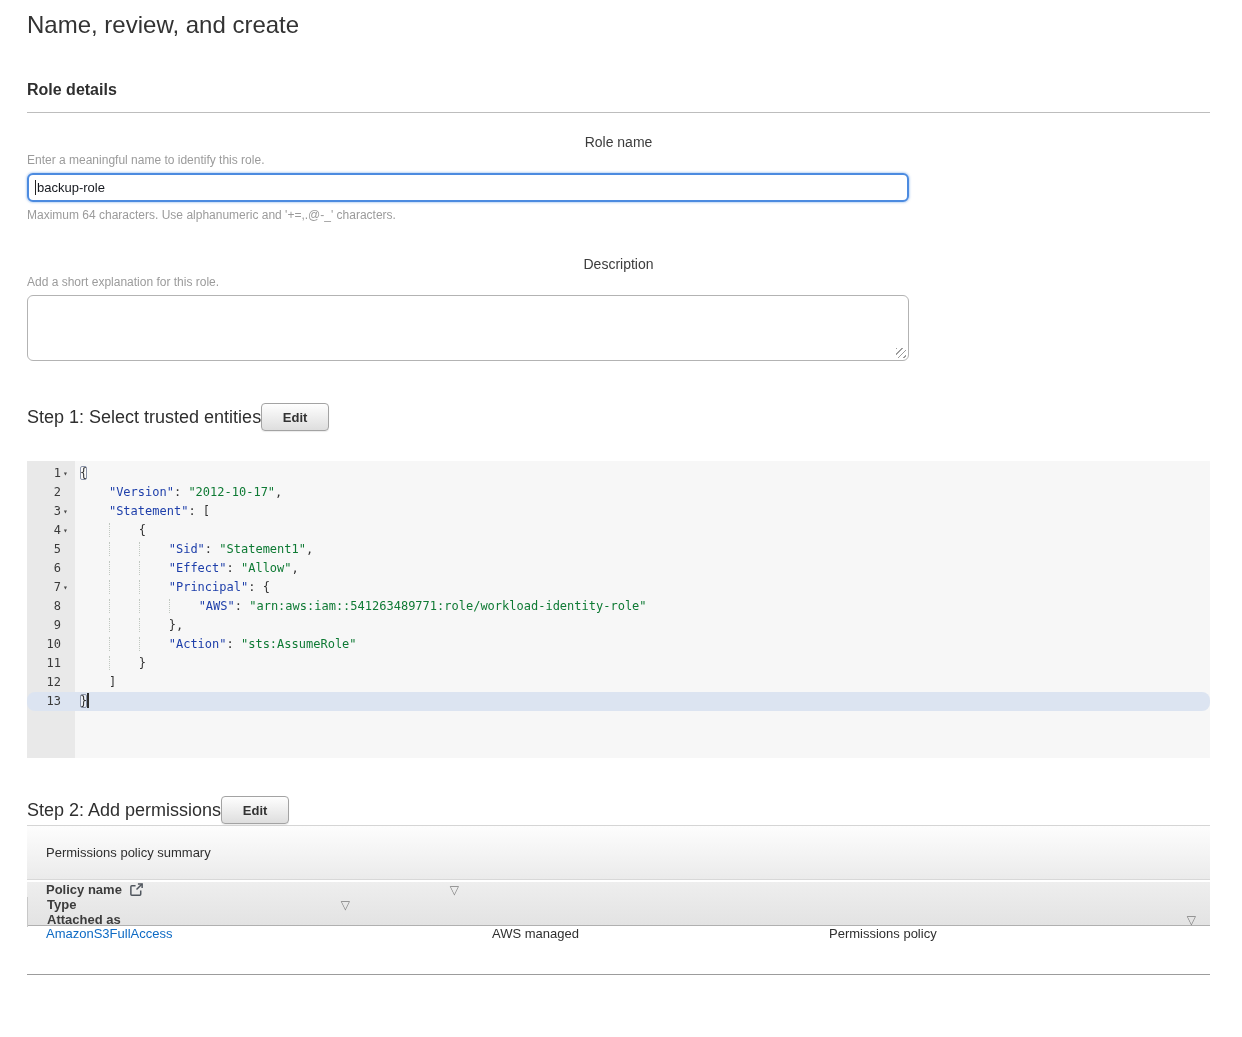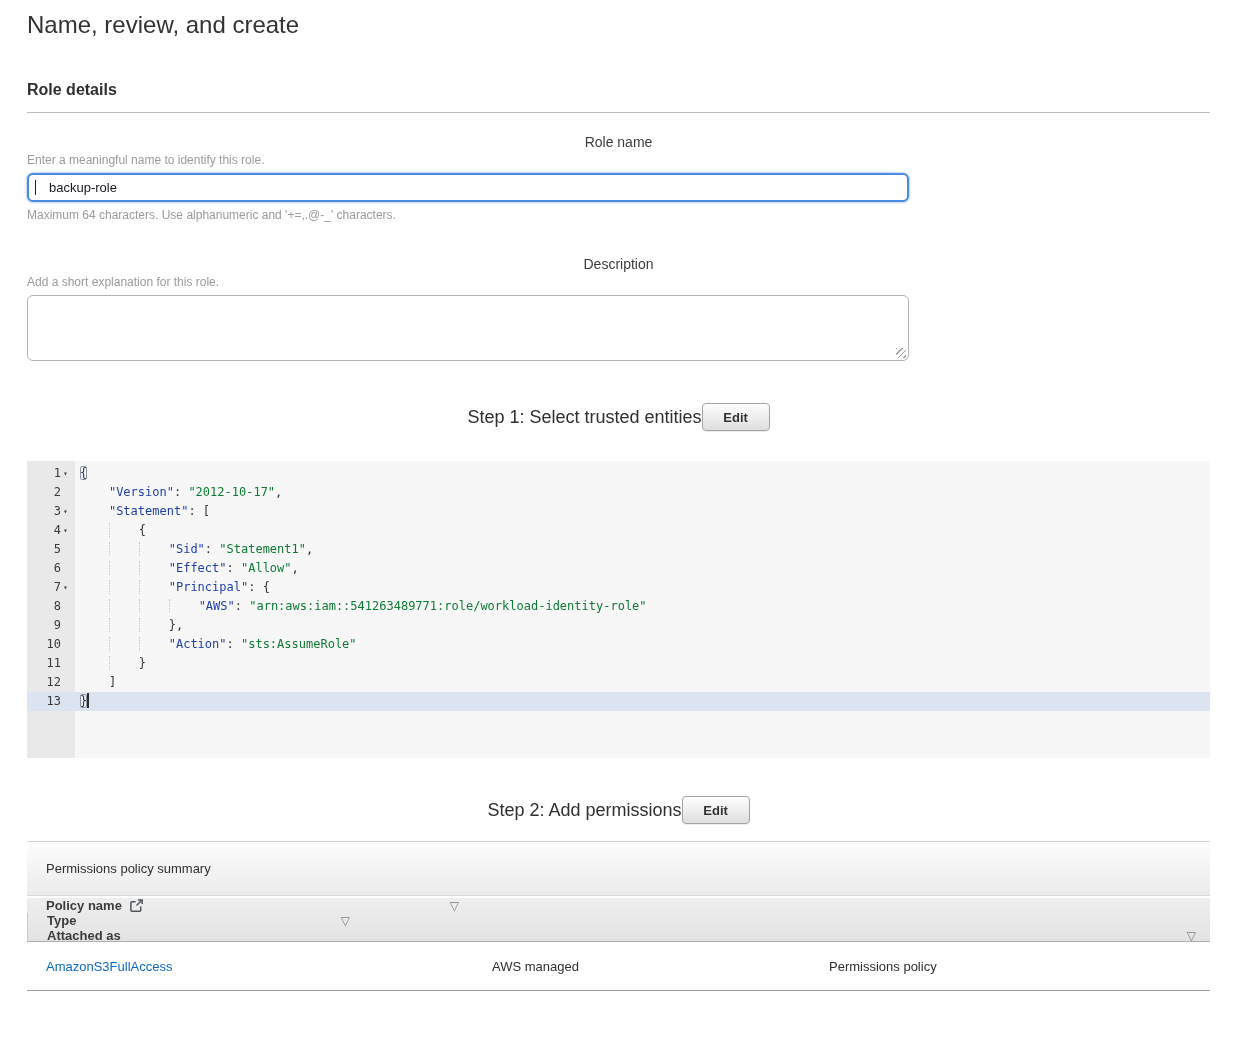--- a/index.html
+++ b/index.html
@@ -23,80 +23,80 @@
   .divider{border:0;border-top:1px solid #bdbdbd;margin:12px 0 0 0;}
 
   .field-label{font-size:14px;color:#3c3c3c;margin-top:20px;line-height:18px;text-align:center;}
   .field-label.mt-lg{margin-top:32px;}
   .field-hint{font-size:12px;color:#9b9b9b;margin-top:2px;line-height:15px;}
   .constraint{font-size:12px;color:#9b9b9b;margin-top:6px;line-height:15px;}
 
   .input-wrap{position:relative;width:882px;margin-top:5px;}
   .text-input{
     width:882px;height:29px;border:2px solid var(--input-focus);border-radius:6px;
-    padding:0 20px;font-size:13px;font-family:inherit;color:#16191f;outline:none;
+    padding:0 8px;font-size:13px;font-family:inherit;color:#16191f;outline:none;
     box-shadow:0 0 2px 1px rgba(76,139,224,.35);display:block;background:#fff;
   }
   .text-cursor{position:absolute;left:8px;top:7px;width:0;height:15px;border-left:1.5px solid #222;}
 
   .textarea-wrap{position:relative;width:882px;margin-top:5px;}
   .textarea{
     width:882px;height:66px;border:1px solid #b3b3b3;border-radius:6px;background:#fff;
     resize:none;display:block;font-family:inherit;font-size:13px;padding:6px 8px;outline:none;
   }
   .resize-grip{
     position:absolute;right:3px;bottom:3px;width:10px;height:10px;cursor:nwse-resize;
     background-image:repeating-linear-gradient(135deg,#9c9c9c 0 1px,transparent 1px 4px);
   }
 
-  .step-row{display:flex;justify-content:center;align-items:center;height:30px;}
+  .step-row{display:flex;justify-content:flex-start;align-items:center;height:30px;}
   .step-row.step1{margin-top:41px;}
   .step-row.step2{margin-top:37px;}
   .step-heading{font-size:18px;font-weight:400;color:#2f2f2f;}
   .btn-edit{
     min-width:68px;height:28px;border:1px solid #a3a3a3;border-radius:4px;
     background:linear-gradient(#fefefe,#dedede);font-size:13px;font-weight:700;color:#333;
     font-family:inherit;cursor:pointer;box-shadow:0 1px 1px rgba(0,0,0,.08);padding:0 14px;
   }
 
   
   .editor{
     position:relative;margin-top:29px;height:297px;background:#f7f7f7;
     font-family:"DejaVu Sans Mono", monospace;font-size:12px;line-height:19px;
     padding-top:3px;
   }
   .editor::before{content:"";position:absolute;left:0;top:0;bottom:0;width:48px;background:#e9e9e9;}
   .code-row{position:relative;display:flex;height:19px;}
-  .code-row.active{background:var(--active-line);}
+  .code-row.active{background:var(--active-line);border-radius:8px;}
   .gutter-cell{width:48px;flex:none;display:flex;align-items:center;color:#3a3a3a;}
   .gutter-num{flex:1;text-align:right;}
   .fold-slot{width:14px;flex:none;font-size:8px;color:#4a4a4a;padding-left:2px;line-height:19px;}
   .code-cell{padding-left:5px;white-space:pre;color:#333;}
   .k{color:var(--code-key);}
   .s{color:var(--code-string);}
   .ind{border-left:1px dotted rgba(90,110,90,.35);}
   .bracket{outline:1px solid #8a93a8;outline-offset:-1px;border-radius:2px;background:rgba(255,255,255,.45);}
   .cursor-bar{display:inline-block;width:0;border-left:2px solid #2d2d2d;height:15px;vertical-align:-3px;}
 
   
-  .panel{margin-top:16px;border-top:1px solid #d5d5d5;}
+  .panel{border-top:1px solid #d5d5d5;}
   .panel-header{
     height:54px;background:linear-gradient(#fdfdfd,#ebebeb);border-bottom:1px solid #d8d8d8;
     display:flex;align-items:center;padding-left:19px;font-size:13px;color:#2f2f2f;
   }
   .thead{display:flex;height:44px;background:linear-gradient(#eeeeee,#e3e3e3);border-bottom:1px solid #b0b0b0;margin-top:2px;flex-direction:column;}
   .th{display:flex;align-items:center;padding:0 14px 0 19px;font-weight:700;font-size:13px;color:#3c3c3c;}
   .th + .th{border-left:1px solid #c8c8c8;}
   .th .spacer{flex:1;}
   .tri{color:#7d7d7d;font-size:12px;font-weight:400;cursor:pointer;}
   .ext-icon{margin-left:7px;display:inline-flex;align-items:center;}
   .col1{width:446px;}
   .col2{width:337px;}
   .col3{flex:1;}
-  .trow{display:flex;height:49px;border-bottom:1px solid #9c9c9c;align-items:center;font-size:13px;color:#2f2f2f;}
+  .trow{display:flex;height:49px;border-bottom:1px solid #9c9c9c;font-size:13px;color:#2f2f2f;}
   .td{padding-left:19px;}
   .policy-link{color:var(--link-blue);text-decoration:none;cursor:pointer;}
 </style>
 </head>
 <body>
 
 <div class="content">
 
   <h1 class="page-title">Name, review, and create</h1>
 

